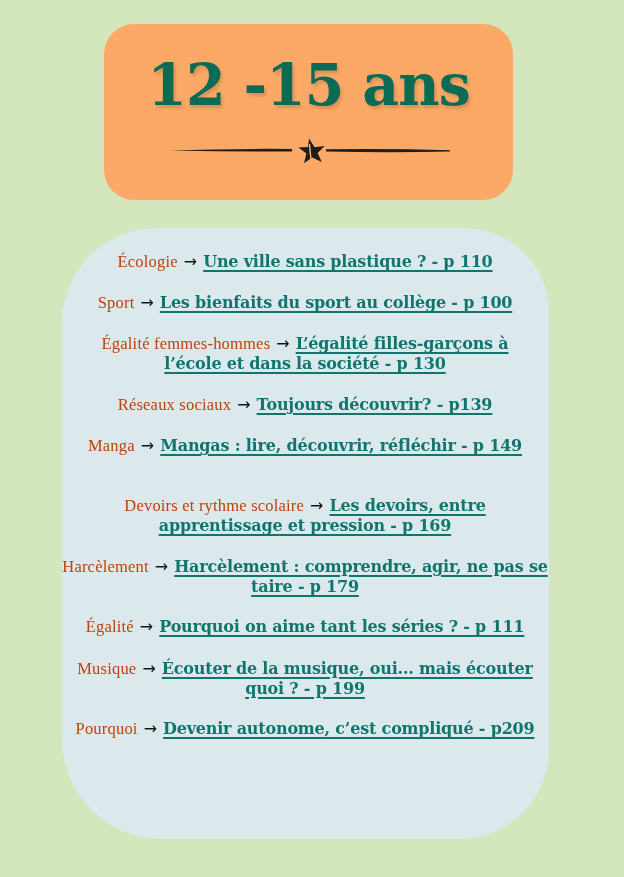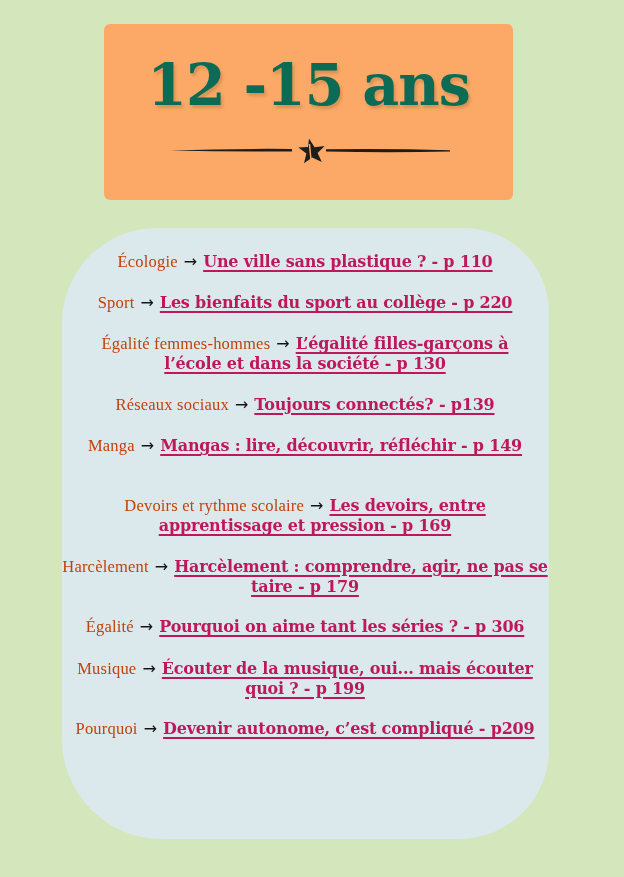--- a/index.html
+++ b/index.html
@@ -22,21 +22,21 @@
   }
 
   
   #header-card {
     position: absolute;
     left: 104px;
     top: 24px;
     width: 409px;
     height: 176px;
     background: #fca967;
-    border-radius: 6px;
+    border-radius: 30px;
     display: flex;
     flex-direction: column;
     align-items: center;
     justify-content: flex-start;
   }
 
   #poster-title {
     margin-top: 32px;
     font-family: "DejaVu Serif", "Liberation Serif", serif;
     font-weight: 700;
@@ -99,21 +99,21 @@
     font-family: "DejaVu Sans", sans-serif;
     font-size: 16px;
     color: #131313;
     padding: 0 2px;
   }
 
   .topic-title {
     font-family: "DejaVu Serif", "Liberation Serif", serif;
     font-weight: 700;
     font-size: 16px;
-    color: #be185d;
+    color: #0f766e;
     text-decoration: underline;
     text-decoration-thickness: 1.6px;
     text-underline-offset: 2.5px;
     letter-spacing: -0.2px;
   }
 
   .wrap-2 { padding: 0 34px; }
   .wrap-3 { padding: 0 22px; margin-top: 40px; }
 </style>
 </head>
@@ -137,33 +137,33 @@
 
       <div class="topic-row" style="margin-top:10px;">
         <span class="topic-cat">Écologie</span>
         <span class="topic-arrow">→</span>
         <span class="topic-title">Une ville sans plastique ? - p 110</span>
       </div>
 
       <div class="topic-row">
         <span class="topic-cat">Sport</span>
         <span class="topic-arrow">→</span>
-        <span class="topic-title">Les bienfaits du sport au collège - p 220</span>
+        <span class="topic-title">Les bienfaits du sport au collège - p 100</span>
       </div>
 
       <div class="topic-row wrap-2">
         <span class="topic-cat">Égalité femmes-hommes</span>
         <span class="topic-arrow">→</span>
         <span class="topic-title">L’égalité filles-garçons à l’école et dans la société - p 130</span>
       </div>
 
       <div class="topic-row">
         <span class="topic-cat">Réseaux sociaux</span>
         <span class="topic-arrow">→</span>
-        <span class="topic-title">Toujours connectés? - p139</span>
+        <span class="topic-title">Toujours découvrir? - p139</span>
       </div>
 
       <div class="topic-row">
         <span class="topic-cat">Manga</span>
         <span class="topic-arrow">→</span>
         <span class="topic-title">Mangas : lire, découvrir, réfléchir - p 149</span>
       </div>
 
 
       <div class="topic-row wrap-3">
@@ -174,21 +174,21 @@
 
       <div class="topic-row">
         <span class="topic-cat">Harcèlement</span>
         <span class="topic-arrow">→</span>
         <span class="topic-title">Harcèlement : comprendre, agir, ne pas se taire - p 179</span>
       </div>
 
       <div class="topic-row">
         <span class="topic-cat">Égalité</span>
         <span class="topic-arrow">→</span>
-        <span class="topic-title">Pourquoi on aime tant les séries ? - p 306</span>
+        <span class="topic-title">Pourquoi on aime tant les séries ? - p 111</span>
       </div>
 
       <div class="topic-row">
         <span class="topic-cat">Musique</span>
         <span class="topic-arrow">→</span>
         <span class="topic-title">Écouter de la musique, oui... mais écouter quoi ? - p 199</span>
       </div>
 
       <div class="topic-row">
         <span class="topic-cat">Pourquoi</span>

